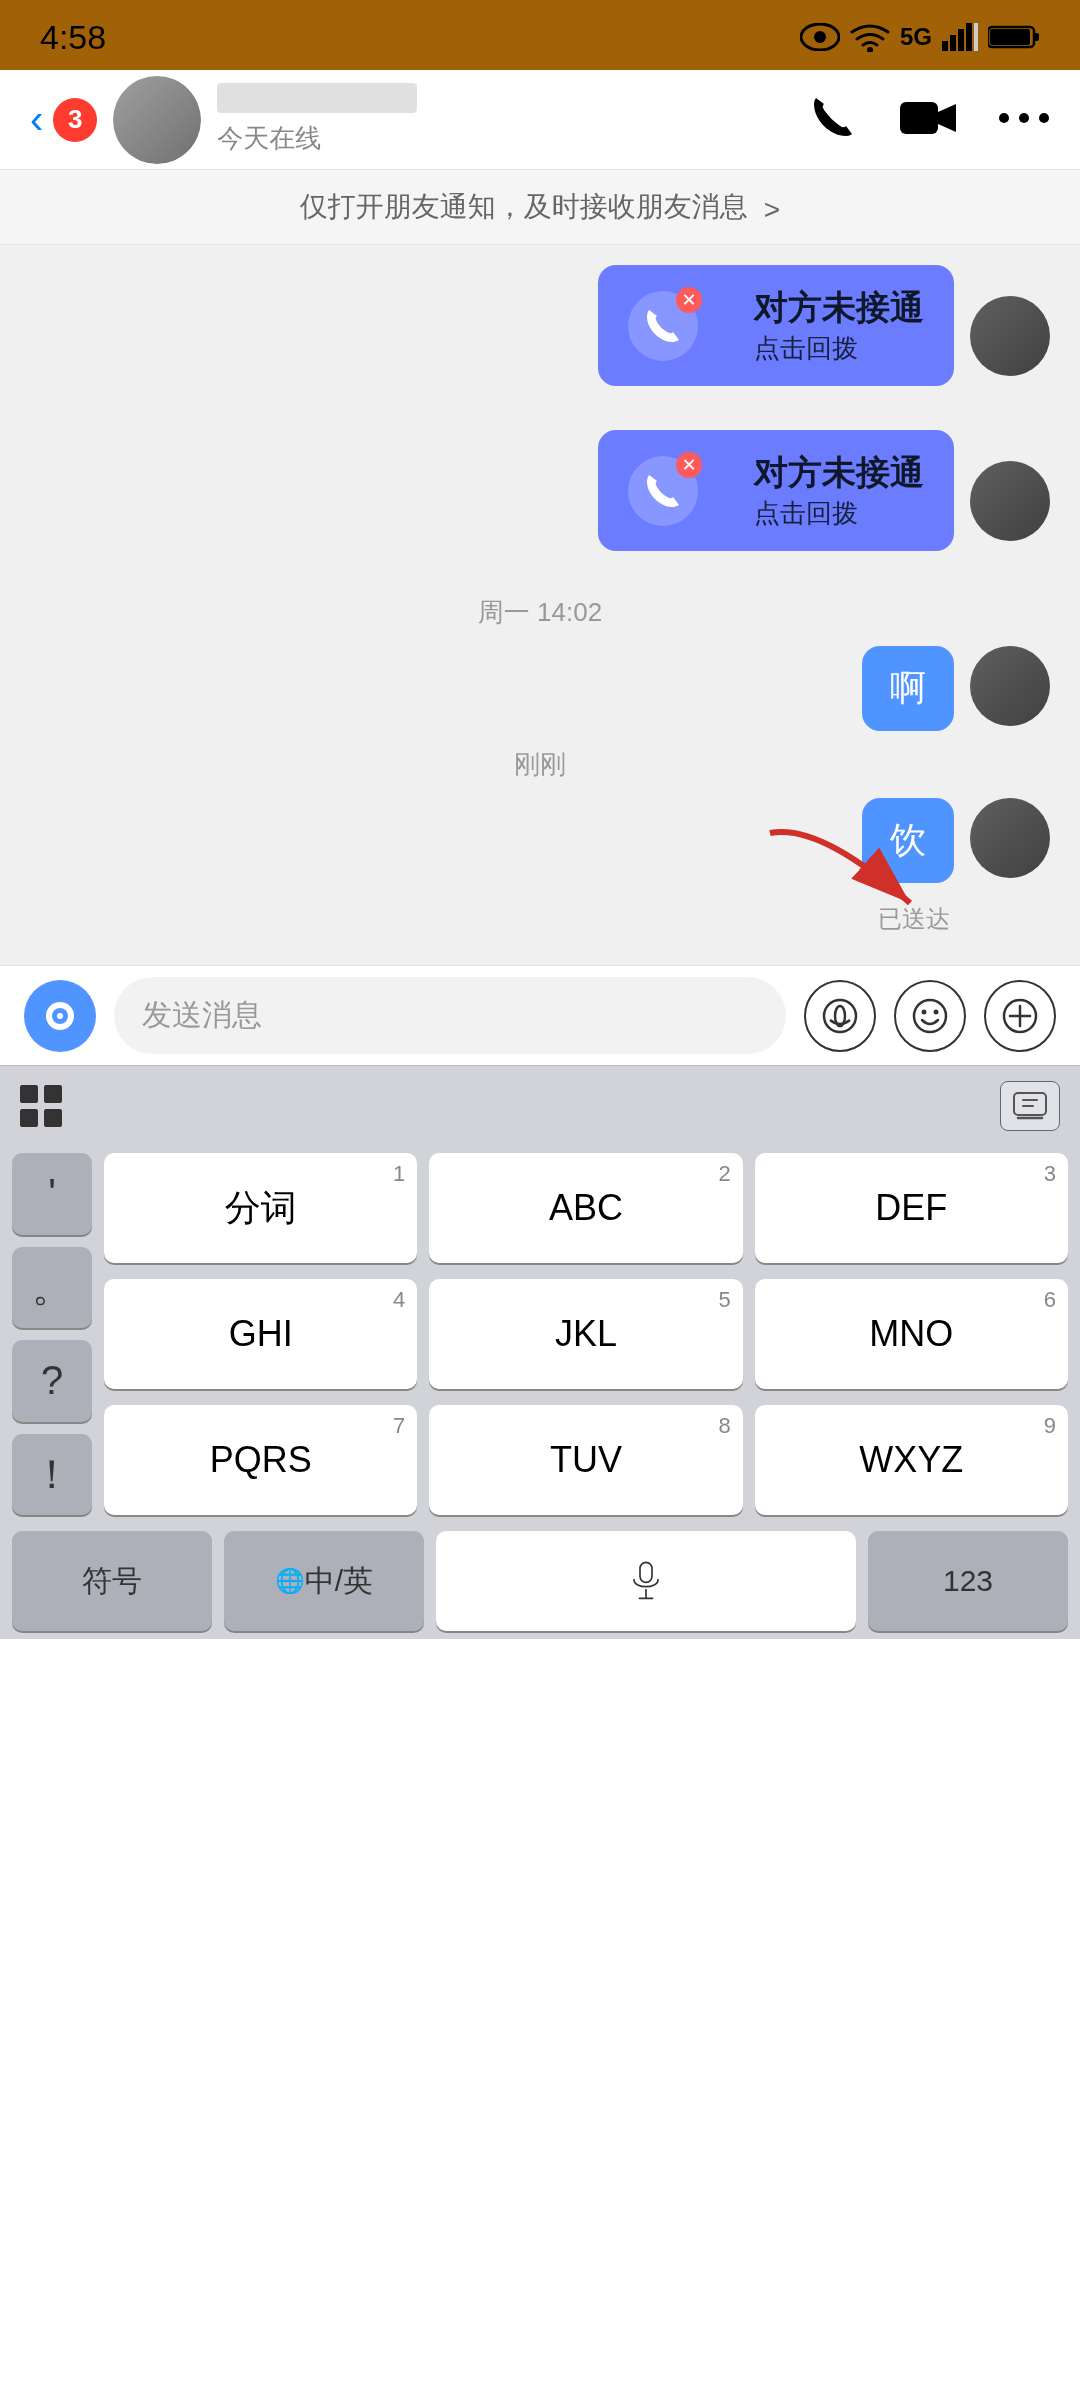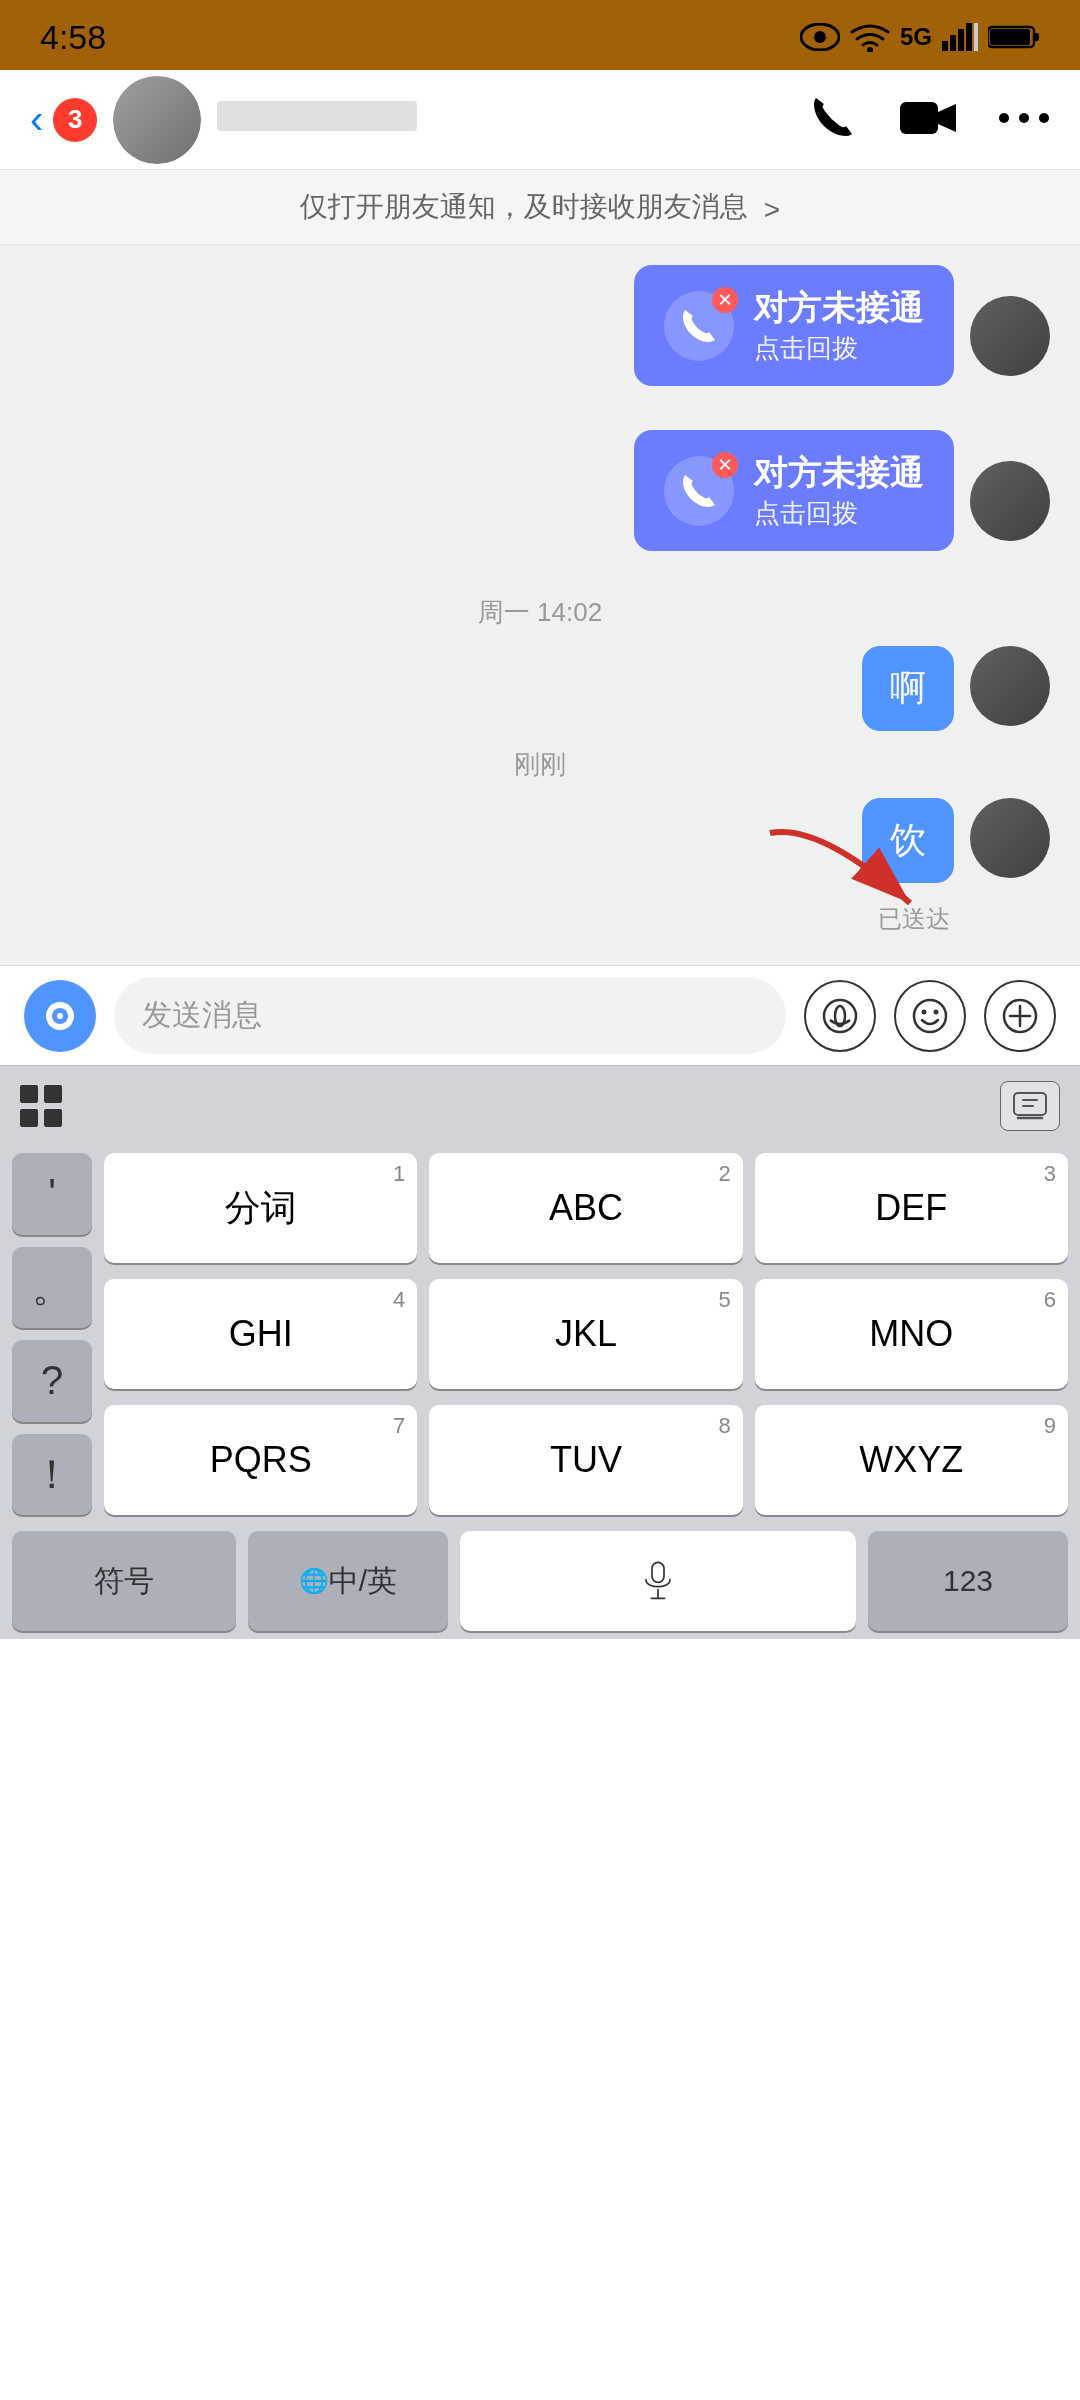--- a/index.html
+++ b/index.html
@@ -168,21 +168,22 @@
       height: 26px;
       background: #ff5a5a;
       border-radius: 50%;
       display: flex;
       align-items: center;
       justify-content: center;
       font-size: 18px;
       color: #fff;
     }
     .missed-call-text {
-      color: #ffffff;
+      color: #0f172a;
+      margin-left: 36px;
     }
     .missed-call-title {
       font-size: 34px;
       font-weight: 600;
     }
     .missed-call-sub {
       font-size: 26px;
       opacity: 0.9;
     }
     .missed-call-row {
@@ -498,20 +499,21 @@
 <div class="nav-bar">
   <div class="nav-back">
     <span class="nav-back-chevron">‹</span>
     <div class="nav-badge">3</div>
   </div>
   <div class="nav-avatar">
     <div class="nav-avatar-inner"></div>
   </div>
   <div class="nav-title-group">
     <div class="nav-name"></div>
+    <div class="nav-status">今天在线</div>
   </div>
   <div class="nav-actions">
 
     <div class="nav-action-btn">
       <svg width="52" height="52" viewBox="0 0 52 52" fill="none">
         <path d="M10 6C10 6 8 8 8 12C8 28 24 44 40 44C44 44 46 42 46 42L40 34C40 34 38 36 36 35C30 32 20 22 17 16C16 14 18 12 18 12L10 6Z" fill="#000"></path>
       </svg>
     </div>
 
     <div class="nav-action-btn">
@@ -709,21 +711,21 @@
         <div class="key" style="flex:1;height:110px;">
           <span class="key-number">9</span>
           <span class="key-main">WXYZ</span>
         </div>
       </div>
     </div>
 
   </div>
 
   <div class="keyboard-bottom">
-    <div class="key-bottom" style="width:224px;">
+    <div class="key-bottom" style="width:200px;">
       <span>符号</span>
     </div>
     <div class="key-bottom" style="width:200px;">
       <span style="font-size:24px;">🌐</span>
       <span style="margin-left:0;">中/英</span>
     </div>
     <div class="key-space">
       <svg width="44" height="60" viewBox="0 0 44 60" fill="none">
         <rect x="13" y="2" width="18" height="30" rx="9" stroke="#333" stroke-width="2.5"></rect>
         <path d="M4 28 C4 42 40 42 40 28" fill="none" stroke="#333" stroke-width="2.5" stroke-linecap="round"></path>

